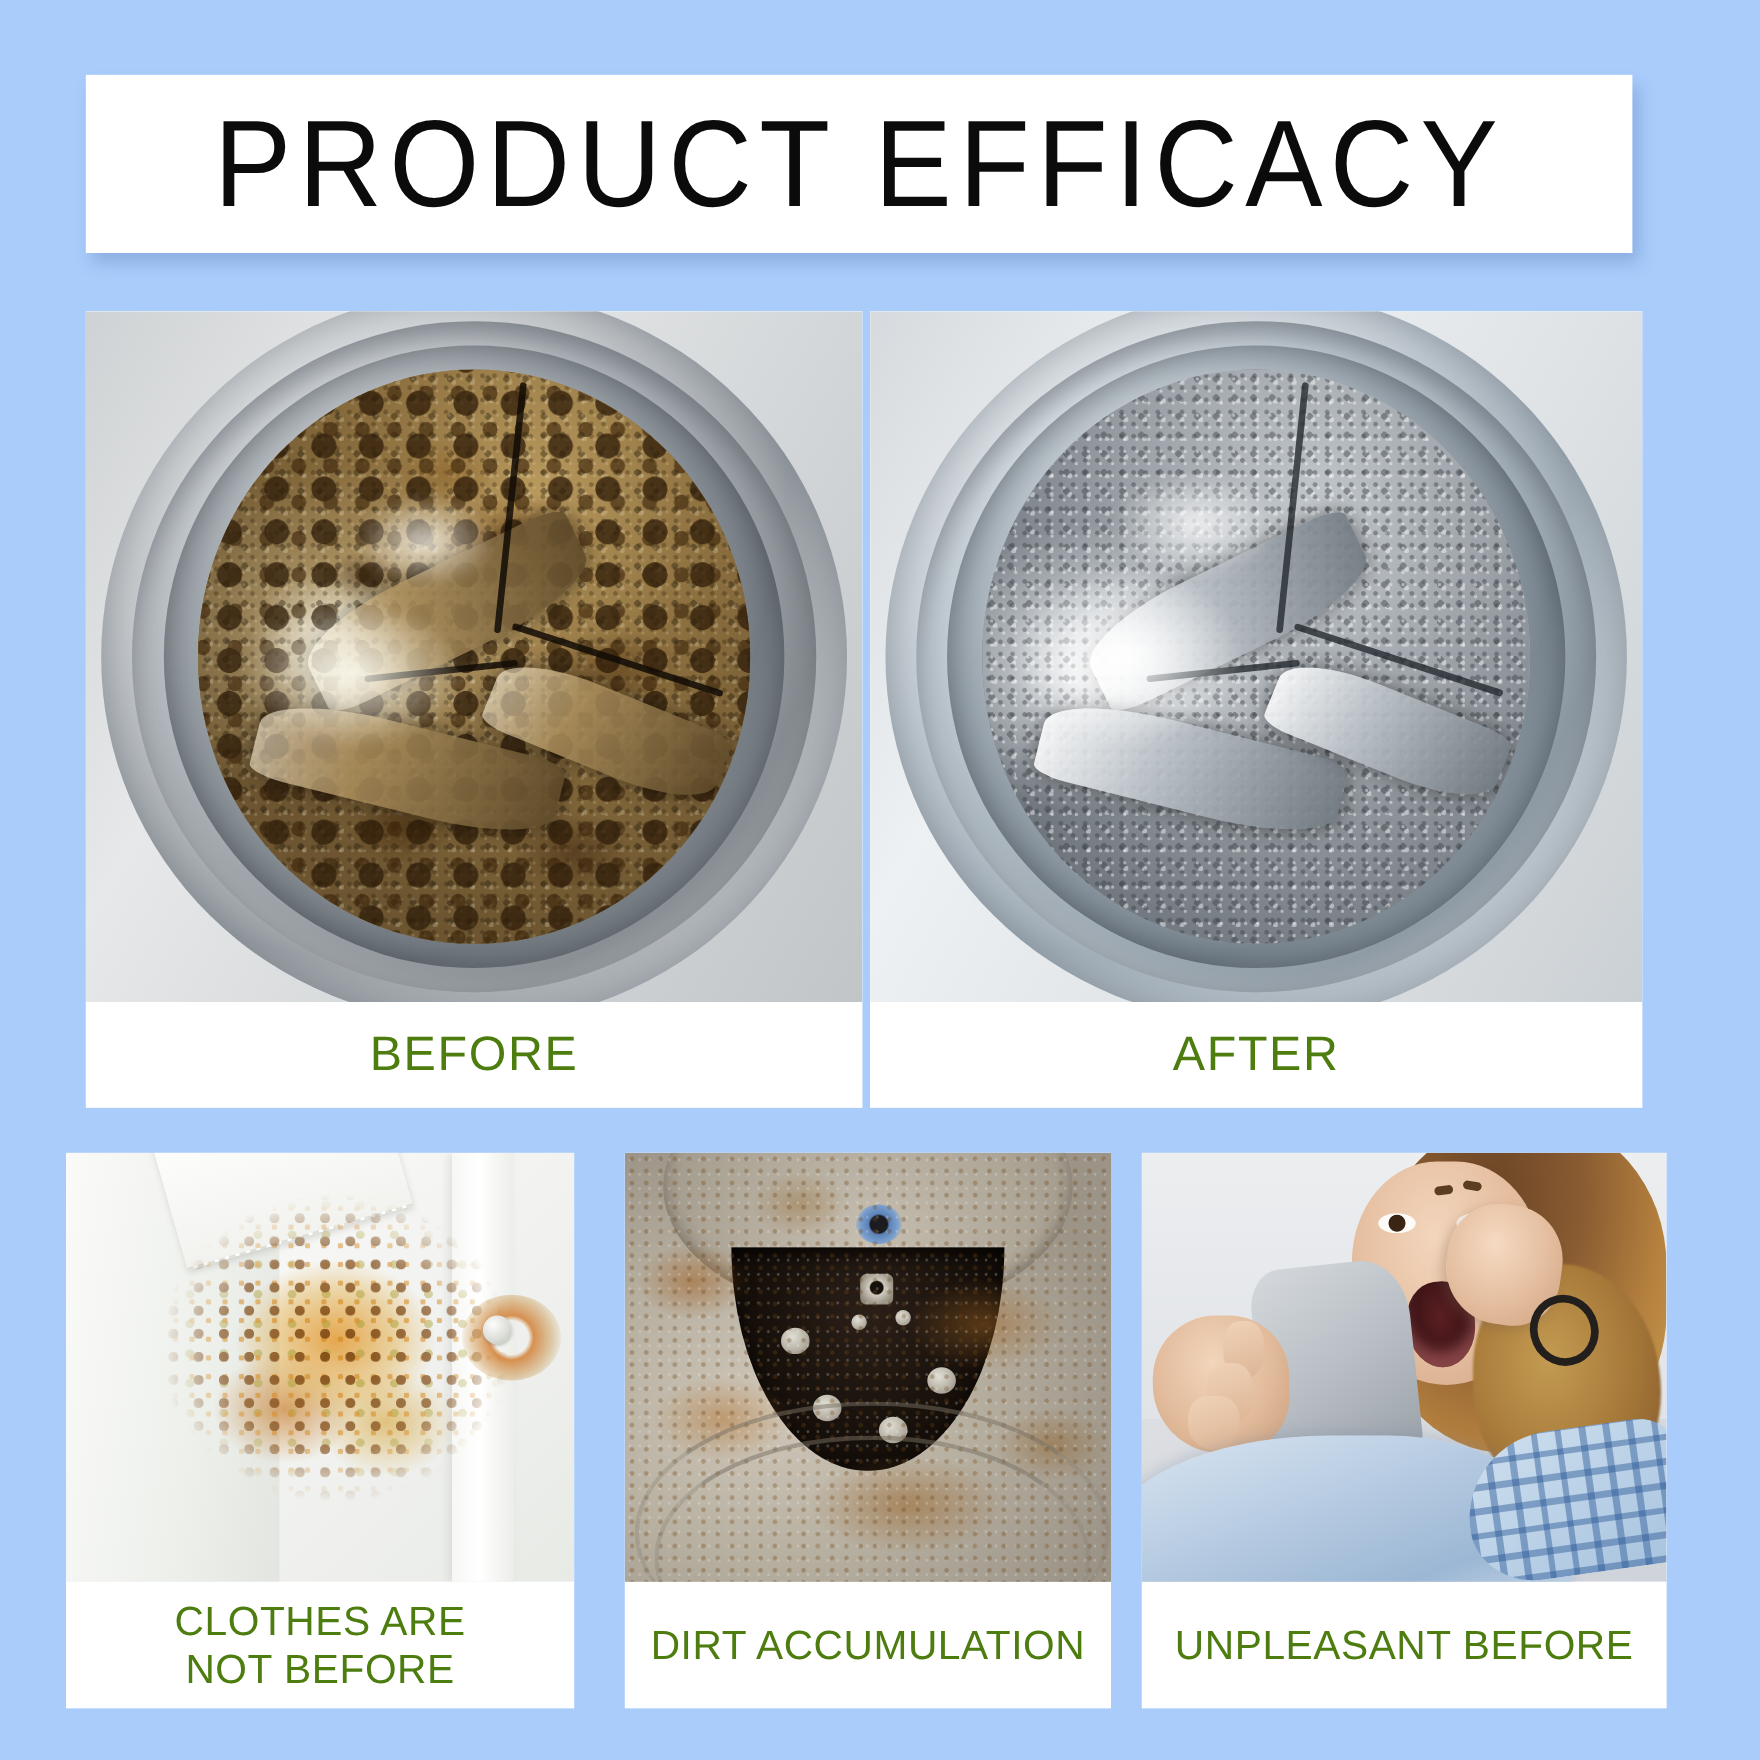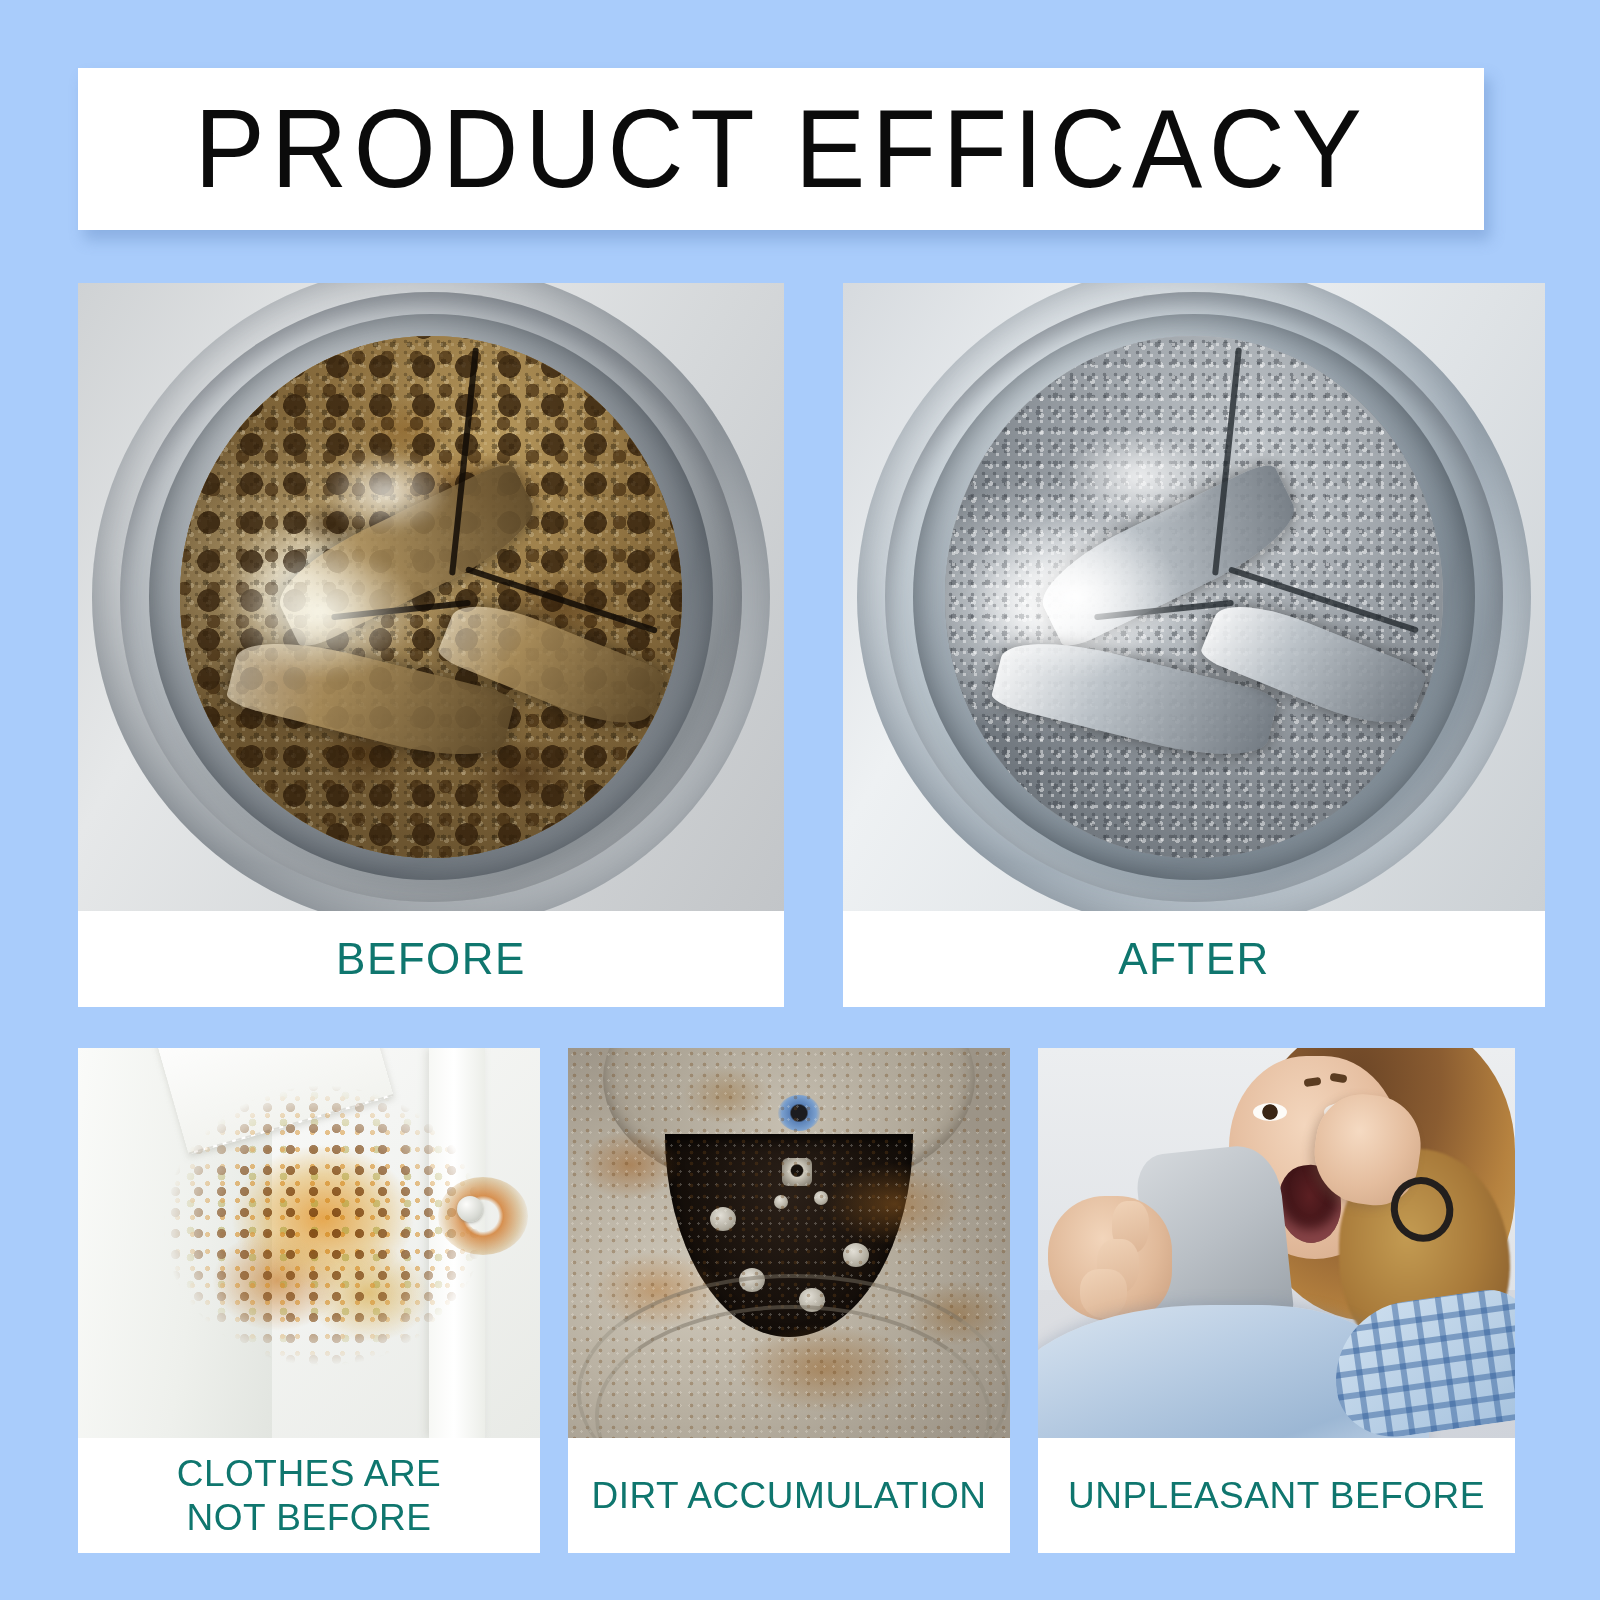--- a/index.html
+++ b/index.html
@@ -54,34 +54,34 @@
   .caption {
     background: #ffffff;
     display: flex;
     align-items: center;
     justify-content: center;
     text-align: center;
   }
   .caption span {
     font-family: "Liberation Sans", sans-serif;
     font-weight: 400;
-    color: #0f766e;
+    color: #4d7c0f;
     letter-spacing: 0.5px;
     line-height: 1.18;
   }
 
   
   #panel-before { left: 78px;  top: 283px; width: 706px; }
-  #panel-after  { left: 843px; top: 283px; width: 702px; }
+  #panel-after  { left: 791px; top: 283px; width: 702px; }
   #panel-before .photo, #panel-after .photo { height: 628px; }
   #panel-before .caption, #panel-after .caption { height: 96px; }
   #panel-before .caption span, #panel-after .caption span { font-size: 44px; letter-spacing: 1.5px; }
 
   
-  #panel-stains { left: 78px;   top: 1048px; width: 462px; }
+  #panel-stains { left: 60px;   top: 1048px; width: 462px; }
   #panel-dirt   { left: 568px;  top: 1048px; width: 442px; }
   #panel-smell  { left: 1038px; top: 1048px; width: 477px; }
   .row2 .photo { height: 390px; }
   .row2 .caption { height: 115px; }
   .row2 .caption span { font-size: 37px; }
 
   
   .drum-scene { position: absolute; inset: 0; }
 
   .machine-body {

